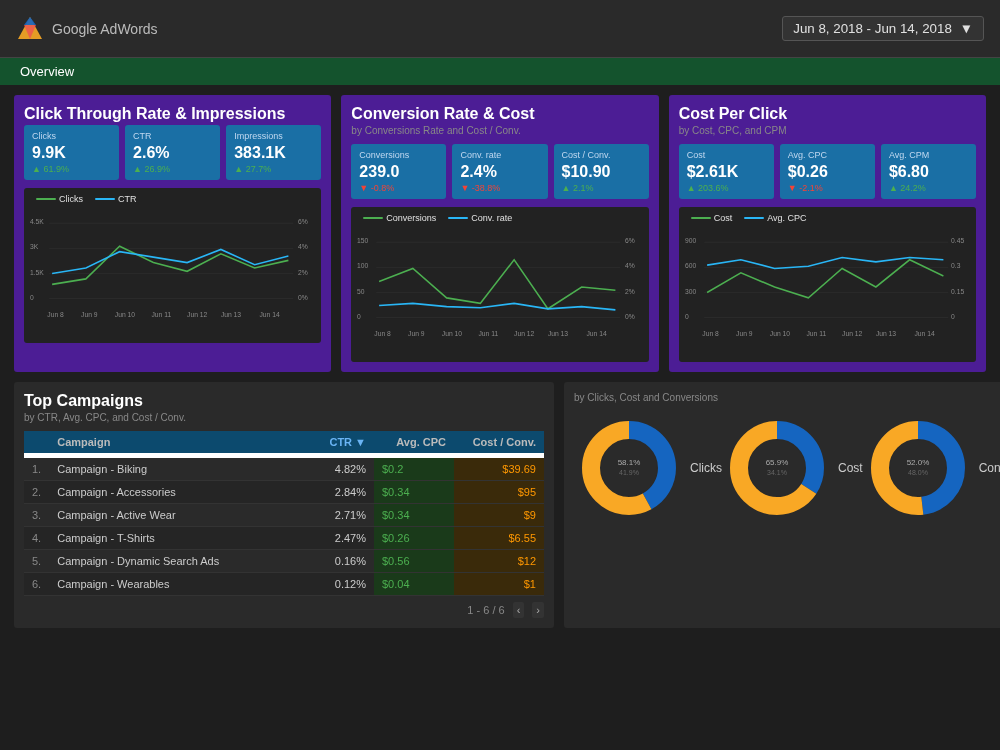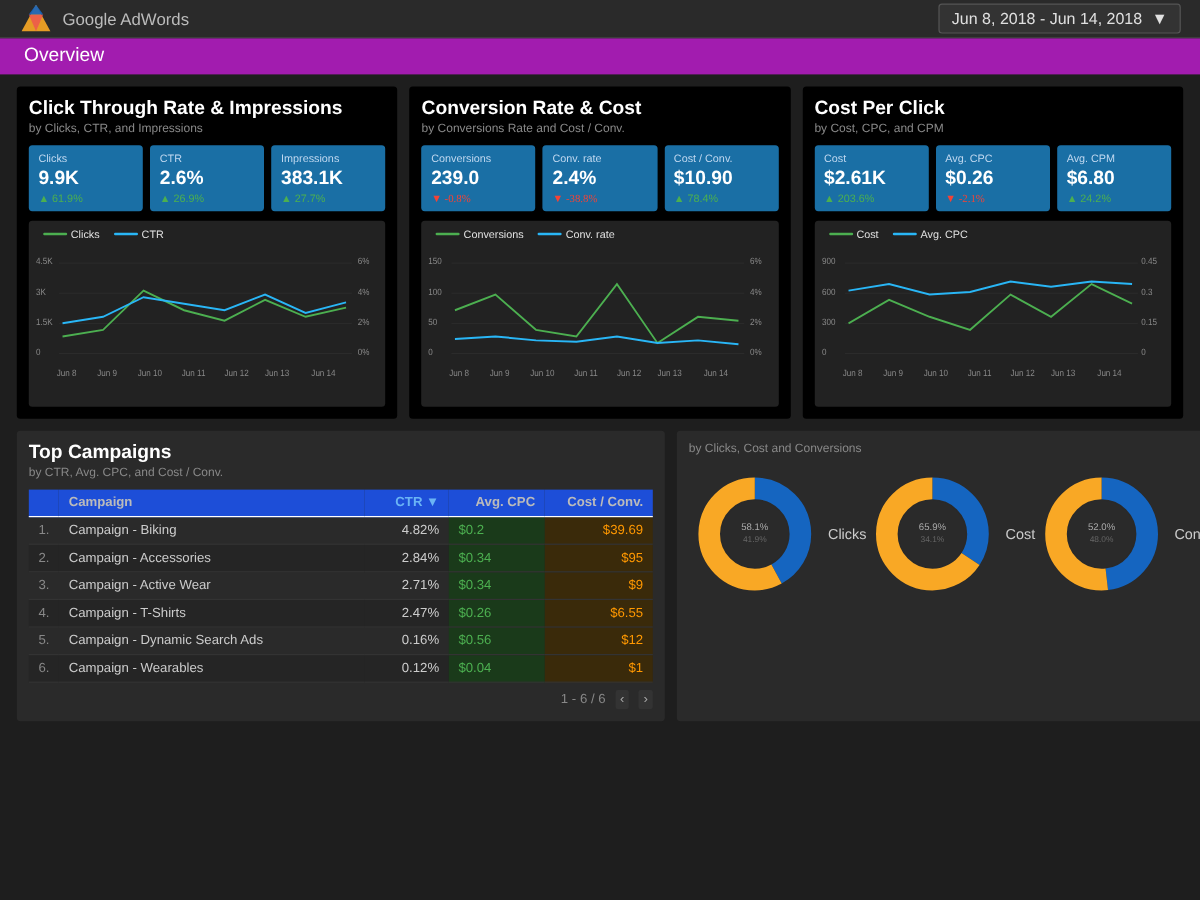--- a/index.html
+++ b/index.html
@@ -12,21 +12,21 @@
       height: 750px;
       overflow: hidden;
     }
     
     .header {
       background: #2a2a2a;
       display: flex;
       align-items: center;
       justify-content: space-between;
       padding: 8px 16px;
-      height: 32px;
+      height: 58px;
       border-bottom: 1px solid #444;
     }
     .logo {
       display: flex;
       align-items: center;
       gap: 8px;
     }
     .logo-icon {
       width: 28px;
       height: 28px;
@@ -48,39 +48,39 @@
       color: #e0e0e0;
       padding: 4px 10px;
       border-radius: 3px;
       cursor: pointer;
       display: flex;
       align-items: center;
       gap: 8px;
     }
     
     .nav-tab {
-      background: #a21caf;
+      background: #14532d;
       padding: 6px 20px;
-      font-size: 16px;
+      font-size: 13px;
       color: #fff;
     }
     
     .main {
       padding: 10px 14px;
       height: calc(750px - 44px - 28px);
       overflow: hidden;
     }
     
     .sections-row {
       display: flex;
       gap: 10px;
       margin-bottom: 10px;
     }
     .section {
-      background: #000000;
+      background: #4c1d95;
       border-radius: 3px;
       padding: 10px;
       flex: 1;
     }
     .section-title {
       font-size: 16px;
       font-weight: bold;
       color: #fff;
       margin-bottom: 2px;
     }
@@ -111,21 +111,21 @@
       font-size: 16px;
       font-weight: bold;
       color: #fff;
       line-height: 1.2;
     }
     .metric-change {
       font-size: 9px;
       margin-top: 2px;
     }
     .positive { color: #4caf50; }
-    .negative { color: #f44336; font-family: Liberation Serif, serif; }
+    .negative { color: #f44336; }
     .arrow-up::before { content: "▲ "; }
     .arrow-down::before { content: "▼ "; }
     
     .chart-area {
       background: #222;
       border-radius: 3px;
       height: 155px;
       position: relative;
       padding: 6px 4px 4px 4px;
     }
@@ -167,25 +167,25 @@
       padding: 10px;
       flex: 1;
     }
     
     table {
       width: 100%;
       border-collapse: collapse;
       font-size: 11px;
     }
     table th {
-      background: #1d4ed8;
+      background: #0c4a6e;
       color: #bbb;
       padding: 5px 8px;
       text-align: left;
-      border-bottom: 1px solid #ffffff;
+      border-bottom: 5px solid #ffffff;
     }
     table th.sortable {
       color: #6ab4f5;
     }
     table th.right, table td.right {
       text-align: right;
     }
     table td {
       padding: 5px 8px;
       border-bottom: 1px solid #333;
@@ -252,21 +252,20 @@
 <div class="nav-tab">
   <span>Overview</span>
 </div>
 
 <div class="main">
 
   <div class="sections-row">
 
     <div class="section">
       <div class="section-title">Click Through Rate &amp; Impressions</div>
-      <div class="section-subtitle">by Clicks, CTR, and Impressions</div>
       <div class="metrics-row">
         <div class="metric-card">
           <div class="metric-label">Clicks</div>
           <div class="metric-value">9.9K</div>
           <div class="metric-change positive arrow-up">61.9%</div>
         </div>
         <div class="metric-card">
           <div class="metric-label">CTR</div>
           <div class="metric-value">2.6%</div>
           <div class="metric-change positive arrow-up">26.9%</div>
@@ -334,21 +333,21 @@
           <div class="metric-change negative arrow-down">-0.8%</div>
         </div>
         <div class="metric-card">
           <div class="metric-label">Conv. rate</div>
           <div class="metric-value">2.4%</div>
           <div class="metric-change negative arrow-down">-38.8%</div>
         </div>
         <div class="metric-card">
           <div class="metric-label">Cost / Conv.</div>
           <div class="metric-value">$10.90</div>
-          <div class="metric-change positive arrow-up">78.4%</div>
+          <div class="metric-change positive arrow-up">2.1%</div>
         </div>
       </div>
       <div class="chart-area">
         <div class="chart-legend">
           <div class="legend-item">
             <div class="legend-dot" style="background:#4caf50"></div>
             <span>Conversions</span>
           </div>
           <div class="legend-item">
             <div class="legend-dot" style="background:#29b6f6"></div>

